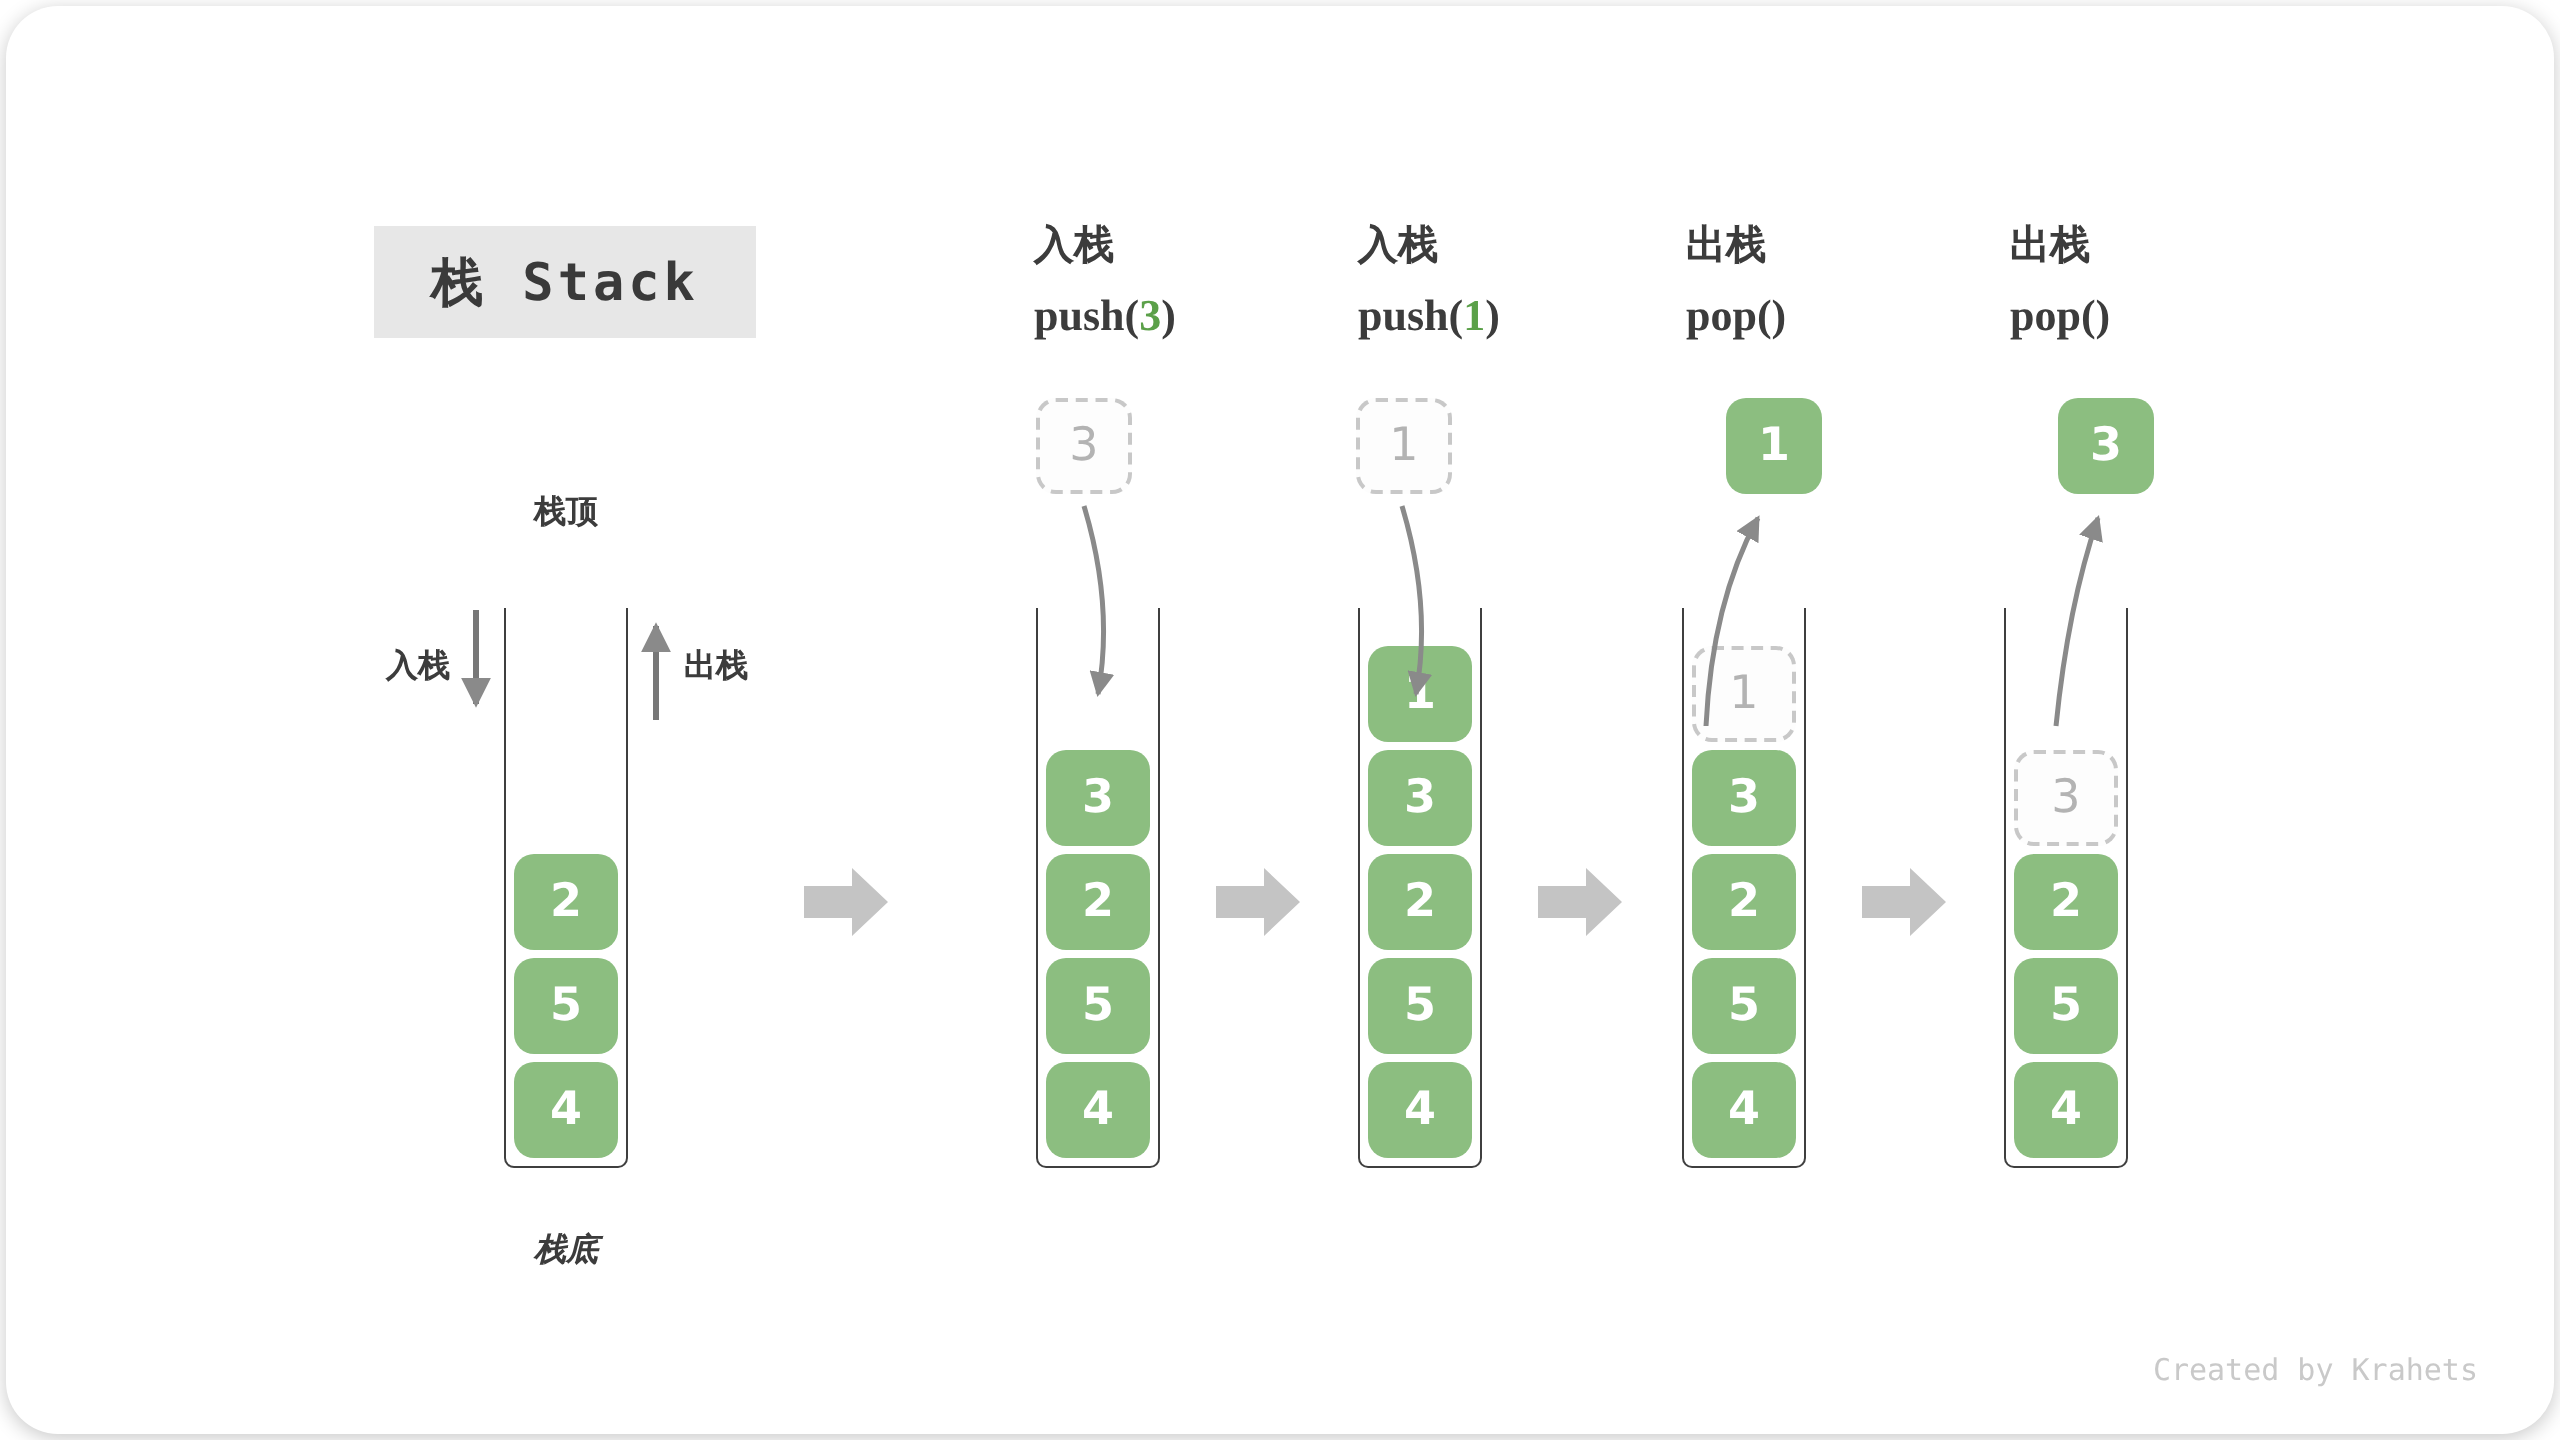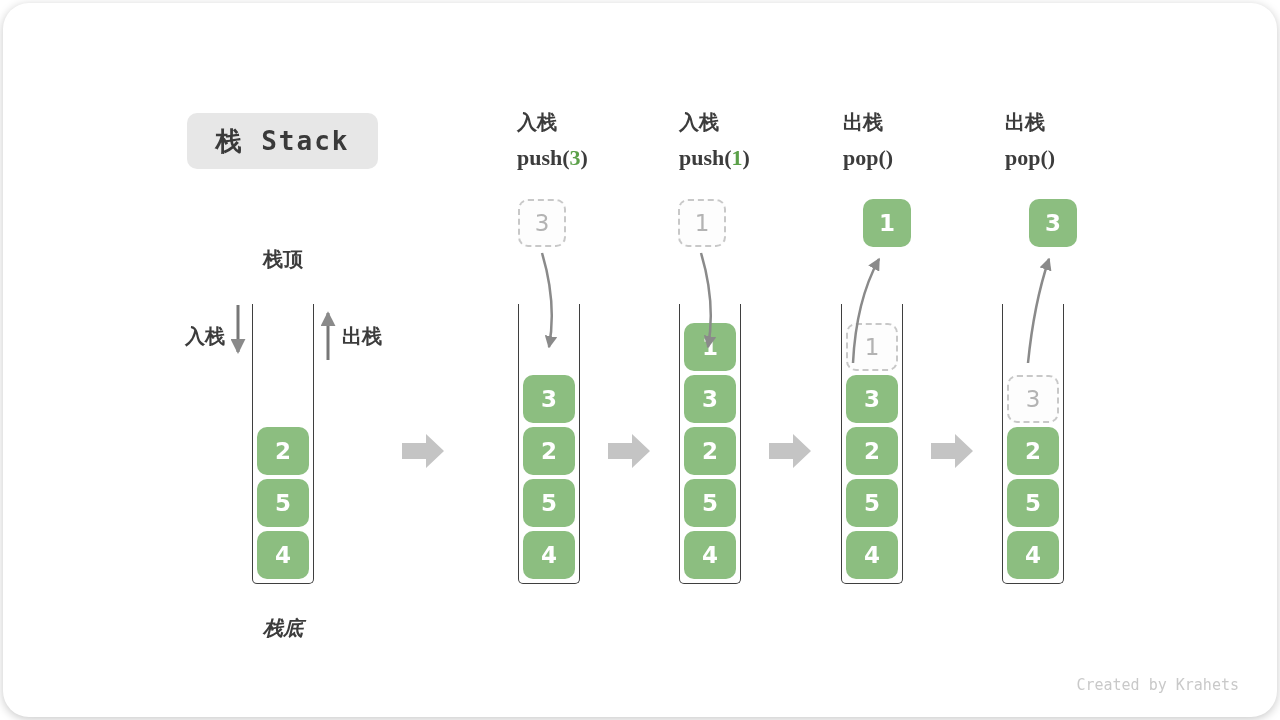--- a/index.html
+++ b/index.html
@@ -6,27 +6,27 @@
   .card{
     position:absolute; left:3px; top:3px; width:1274px; height:714px;
     background:#ffffff; border-radius:26px;
     box-shadow:0 2px 10px rgba(0,0,0,0.22);
     font-family:"DejaVu Sans","Liberation Sans",sans-serif;
     color:#3c3c3c;
   }
   
   .title-box{
     position:absolute; left:184px; top:110px; width:191px; height:56px;
-    background:#e7e7e7; border-radius:10px;
+    background:#e7e7e7; border-radius:0;
     display:flex; align-items:center; justify-content:center;
     font-family:"DejaVu Sans Mono","Liberation Mono",monospace;
     font-size:26px; font-weight:600; letter-spacing:2px; color:#3a3a3a;
   }
   
-  .lbl{position:absolute; font-size:20px; font-weight:700; color:#3c3c3c; text-align:center;}
+  .lbl{position:absolute; font-size:16px; font-weight:700; color:#3c3c3c; text-align:center;}
   .lbl-top{left:230px; top:243px; width:100px;}
   .lbl-bottom{left:230px; top:612px; width:100px;font-style:italic;}
   .lbl-push{left:158px; top:320px; width:64px; text-align:right;}
   .lbl-pop{left:339px; top:320px; width:64px; text-align:left;}
   
   .op-header{position:absolute; top:106px;}
   .op-kind{font-size:20px; font-weight:700; color:#3c3c3c; margin-bottom:9px;}
   .op-code{font-family:Liberation Serif, serif; font-size:22px; font-weight:600; color:#3c3c3c;}
   .op-code .arg{color:#5ba049; font-weight:700;}
   

